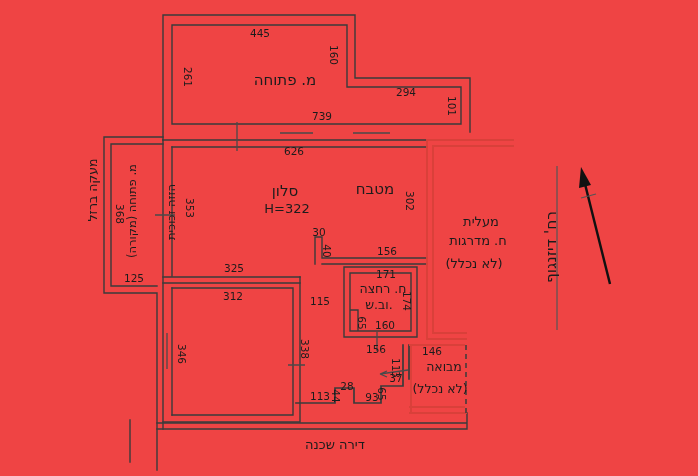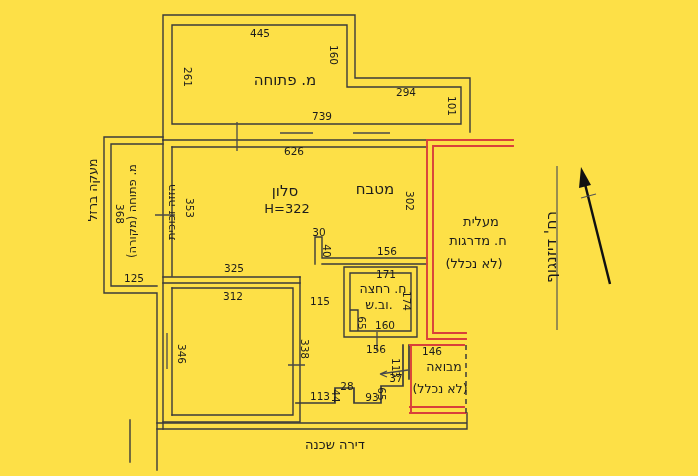--- a/index.html
+++ b/index.html
@@ -1,17 +1,17 @@
 <!DOCTYPE html>
 <html style="--wall: #3b3b3b; --excluded: #d9403a;"><head>
 <meta charset="utf-8">
 <style>
   :root{ --wall:#3b3b3b; --excluded:#d9403a; }
   html,body{margin:0;padding:0;background:#ffffff;}
-  .plan-wrap{position:relative;width:698px;height:476px;background:#fde047;overflow:hidden;text-align:center;}
+  .plan-wrap{position:relative;width:698px;height:476px;background:#ef4444;overflow:hidden;text-align:center;}
   svg{display:block;}
   svg text{font-family:"DejaVu Sans","Liberation Sans",sans-serif;fill:#1c1c1c;}
   .dim{font-size:10.5px;}
   .room-lg{font-size:15px;}
   .room-md{font-size:13px;}
   .room{font-size:12.5px;}
   .room-sm{font-size:11.5px;}
   .street{font-size:15.5px;}
   .walls{stroke:var(--wall);stroke-width:1.4;fill:none;stroke-linecap:square;}
   .detail{stroke:var(--wall);stroke-width:1.7;fill:none;stroke-linecap:square;}

